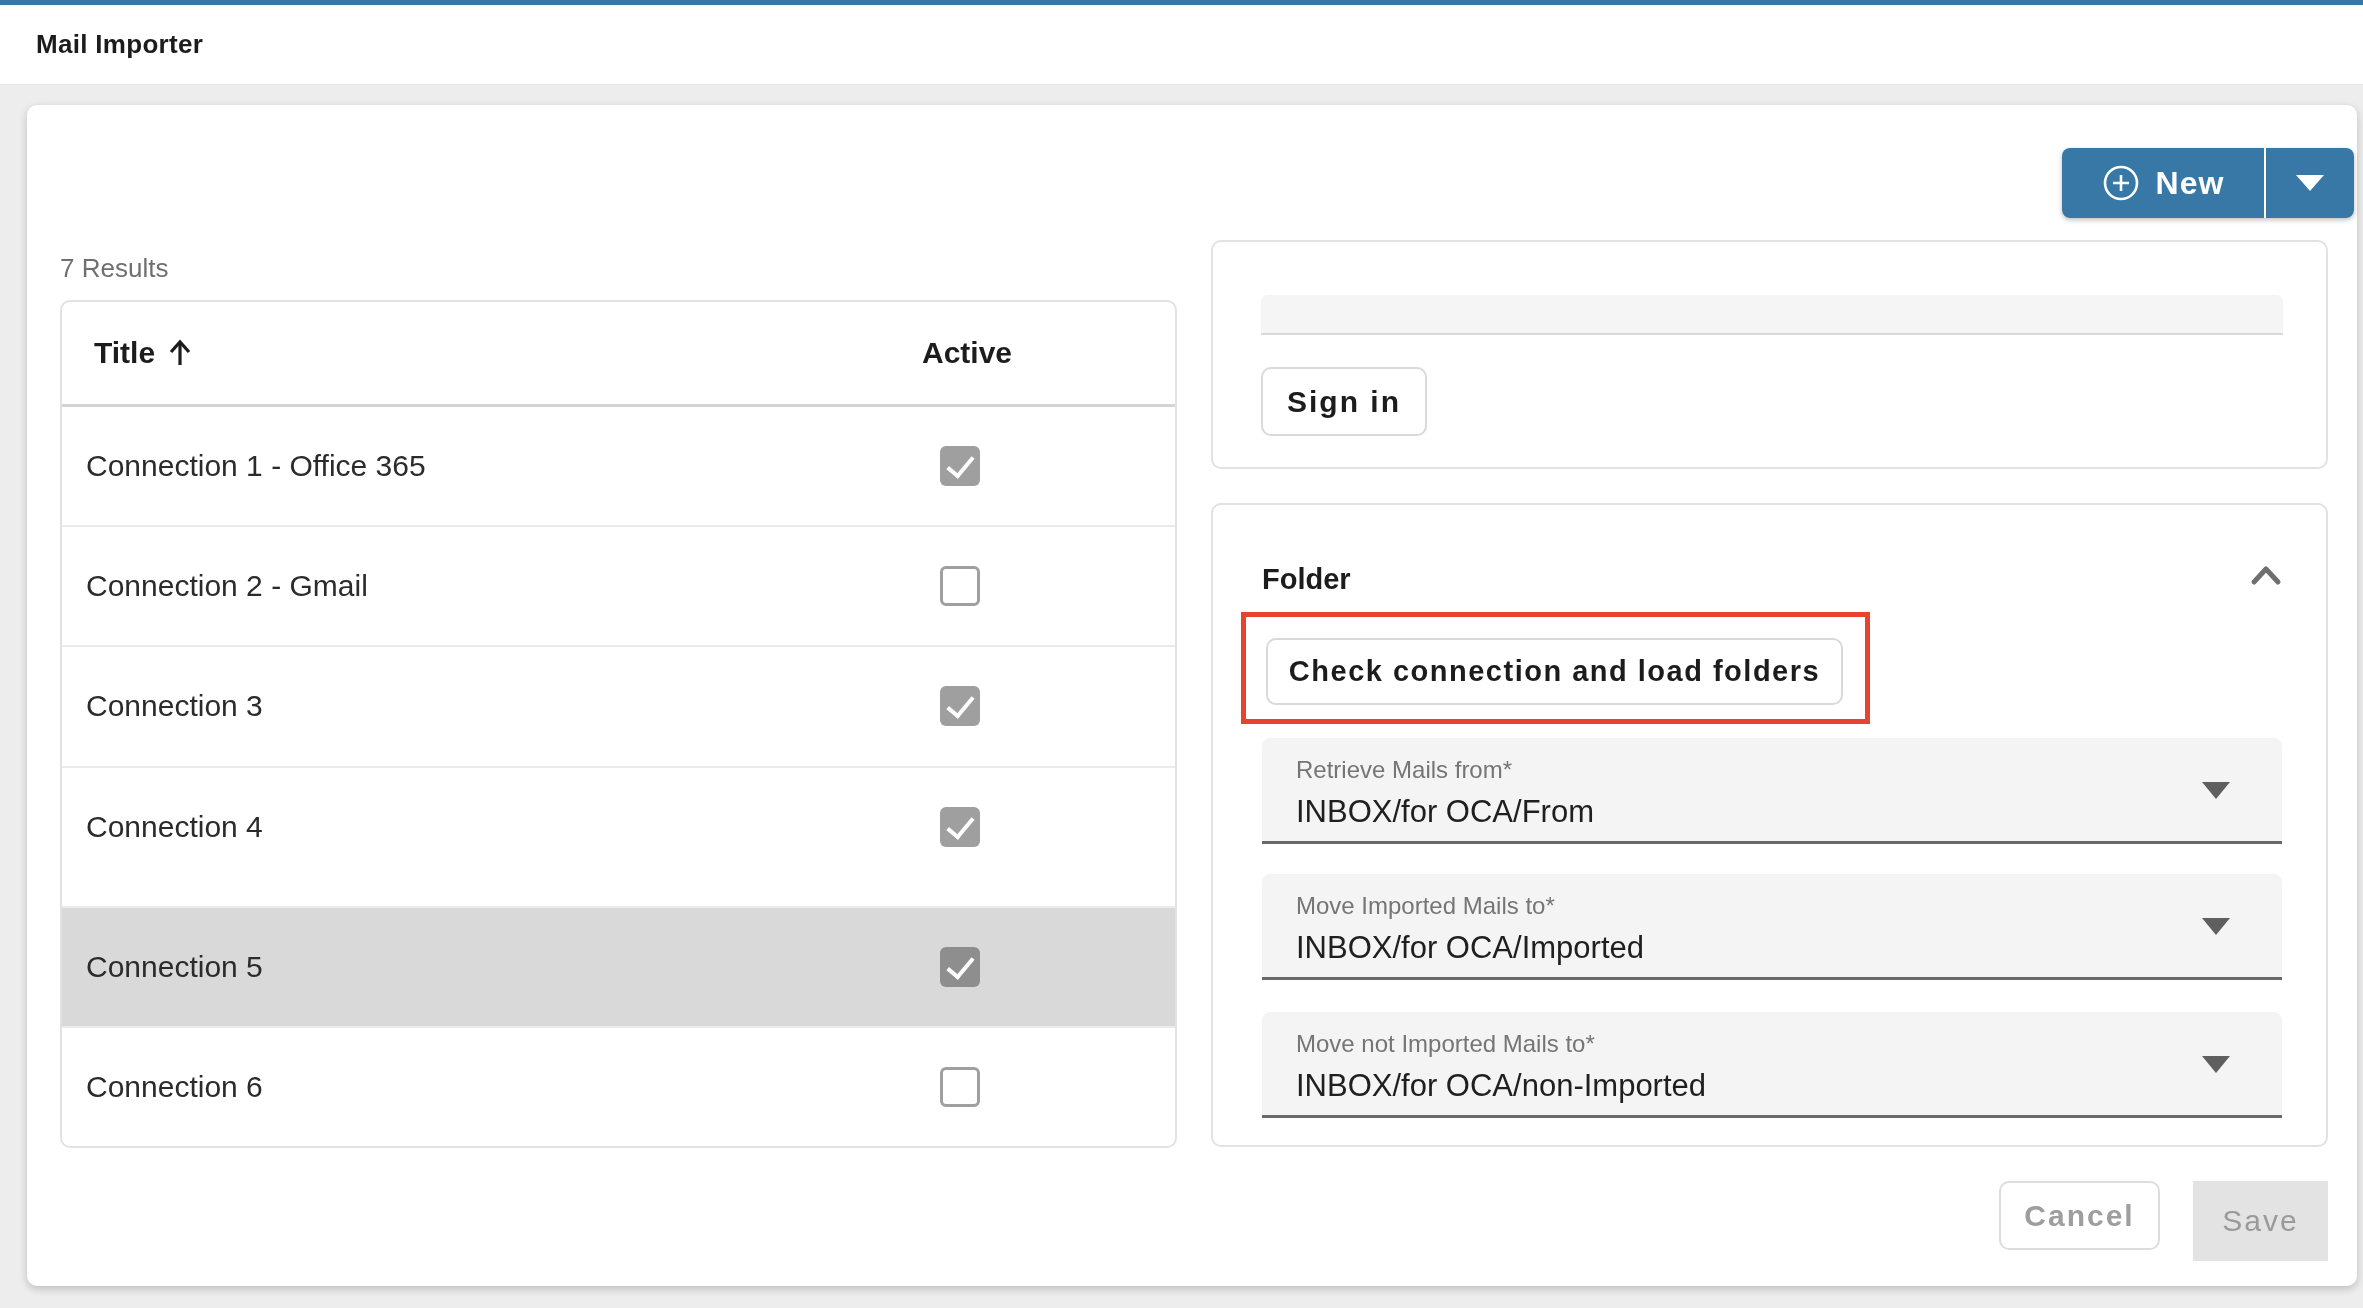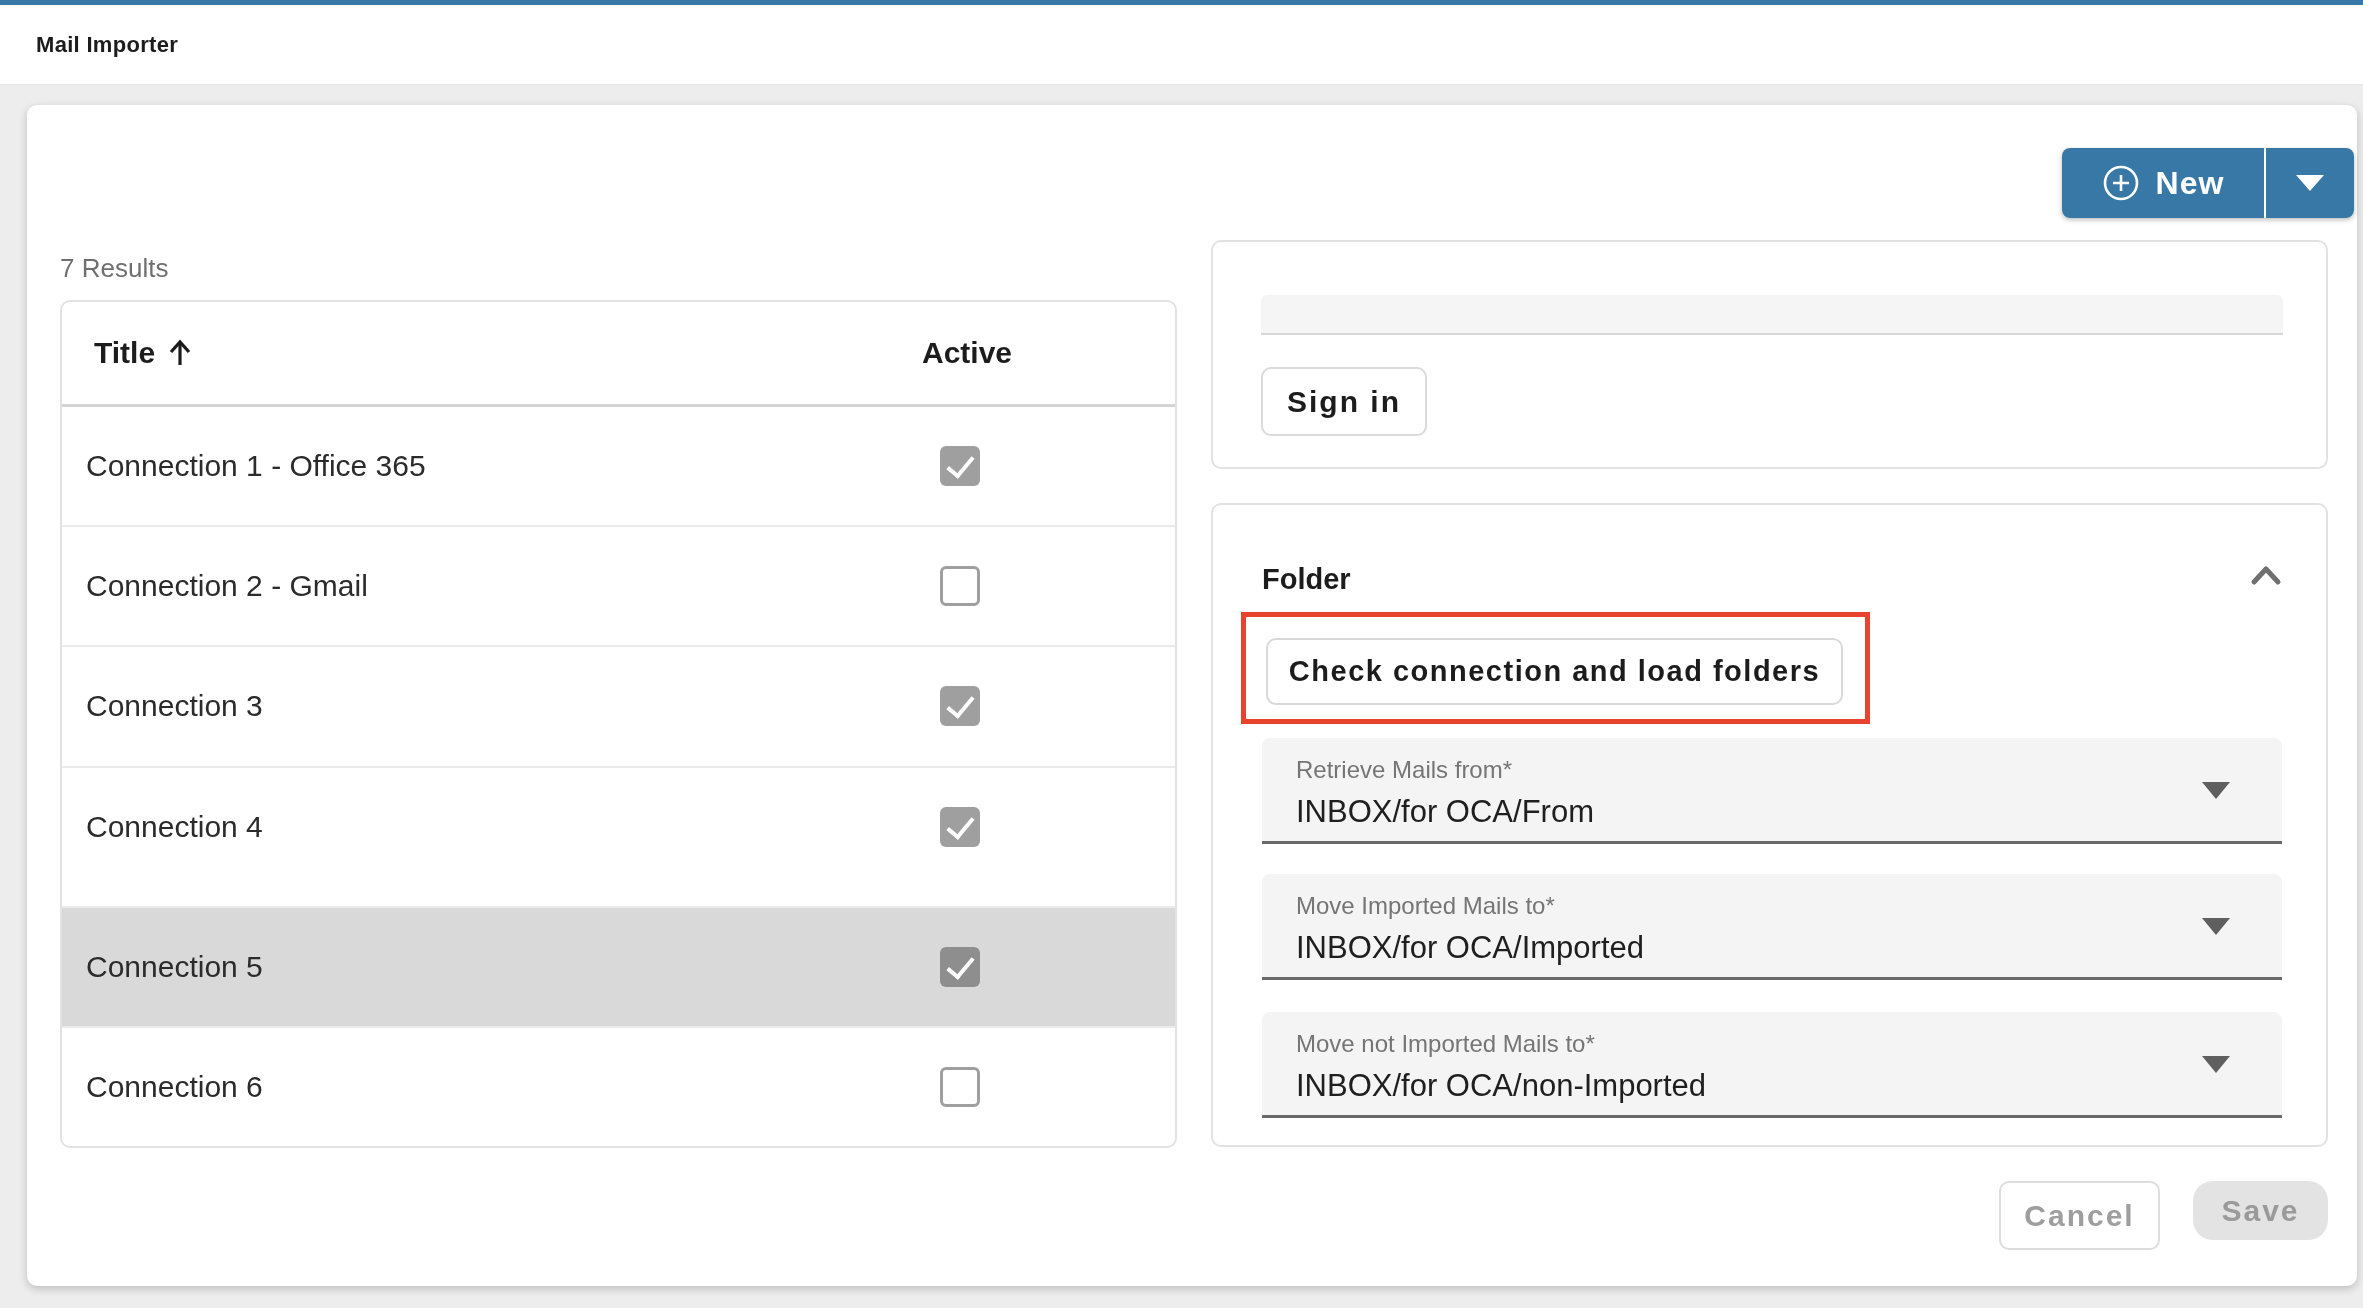--- a/index.html
+++ b/index.html
@@ -20,21 +20,21 @@
     color:var(--ink);
   }
   .screen{position:relative;width:2363px;height:1308px;background:#ededed;overflow:hidden;}
 
   
   .topline{position:absolute;top:0;left:0;width:100%;height:5px;background:var(--accent);}
   .appbar{
     position:absolute;top:5px;left:0;width:100%;height:80px;background:#fff;
     border-bottom:1px solid #e6e6e6;display:flex;align-items:center;padding-left:36px;
   }
-  .appbar-title{font-size:22px;font-weight:bold;color:var(--ink);letter-spacing:.3px;}
+  .appbar-title{font-size:26px;font-weight:bold;color:var(--ink);letter-spacing:.3px;}
 
   
   .card{
     position:absolute;left:27px;top:105px;width:2330px;height:1181px;background:#fff;
     border-radius:10px;box-shadow:0 3px 9px rgba(0,0,0,.20);
   }
 
   
   .new-btn{
     position:absolute;left:2035px;top:43px;width:292px;height:70px;display:flex;
@@ -118,23 +118,23 @@
     border-left:14px solid transparent;border-right:14px solid transparent;border-top:17px solid #5f5f5f;
   }
 
   
   .cancel-btn{
     position:absolute;left:1972px;top:1076px;width:161px;height:69px;background:#fff;
     border:2px solid #dddddd;border-radius:10px;font-family:inherit;
     font-size:30px;font-weight:bold;letter-spacing:2px;color:#9e9e9e;cursor:pointer;
   }
   .save-btn{
-    position:absolute;left:2166px;top:1076px;width:135px;height:59px;background:#e3e3e3;
-    border:none;border-radius:20px;font-family:inherit;
-    font-size:30px;font-weight:bold;letter-spacing:2px;color:#9a9a9a;cursor:default;
+    position:absolute;left:2166px;top:1076px;width:135px;height:80px;background:#e3e3e3;
+    border:none;border-radius:0;font-family:inherit;
+    font-size:30px;font-weight:normal;letter-spacing:2px;color:#9a9a9a;cursor:default;
   }
 </style>
 </head>
 <body>
 
 <div class="screen">
 
   <div class="topline"></div>
 
   <header class="appbar">

